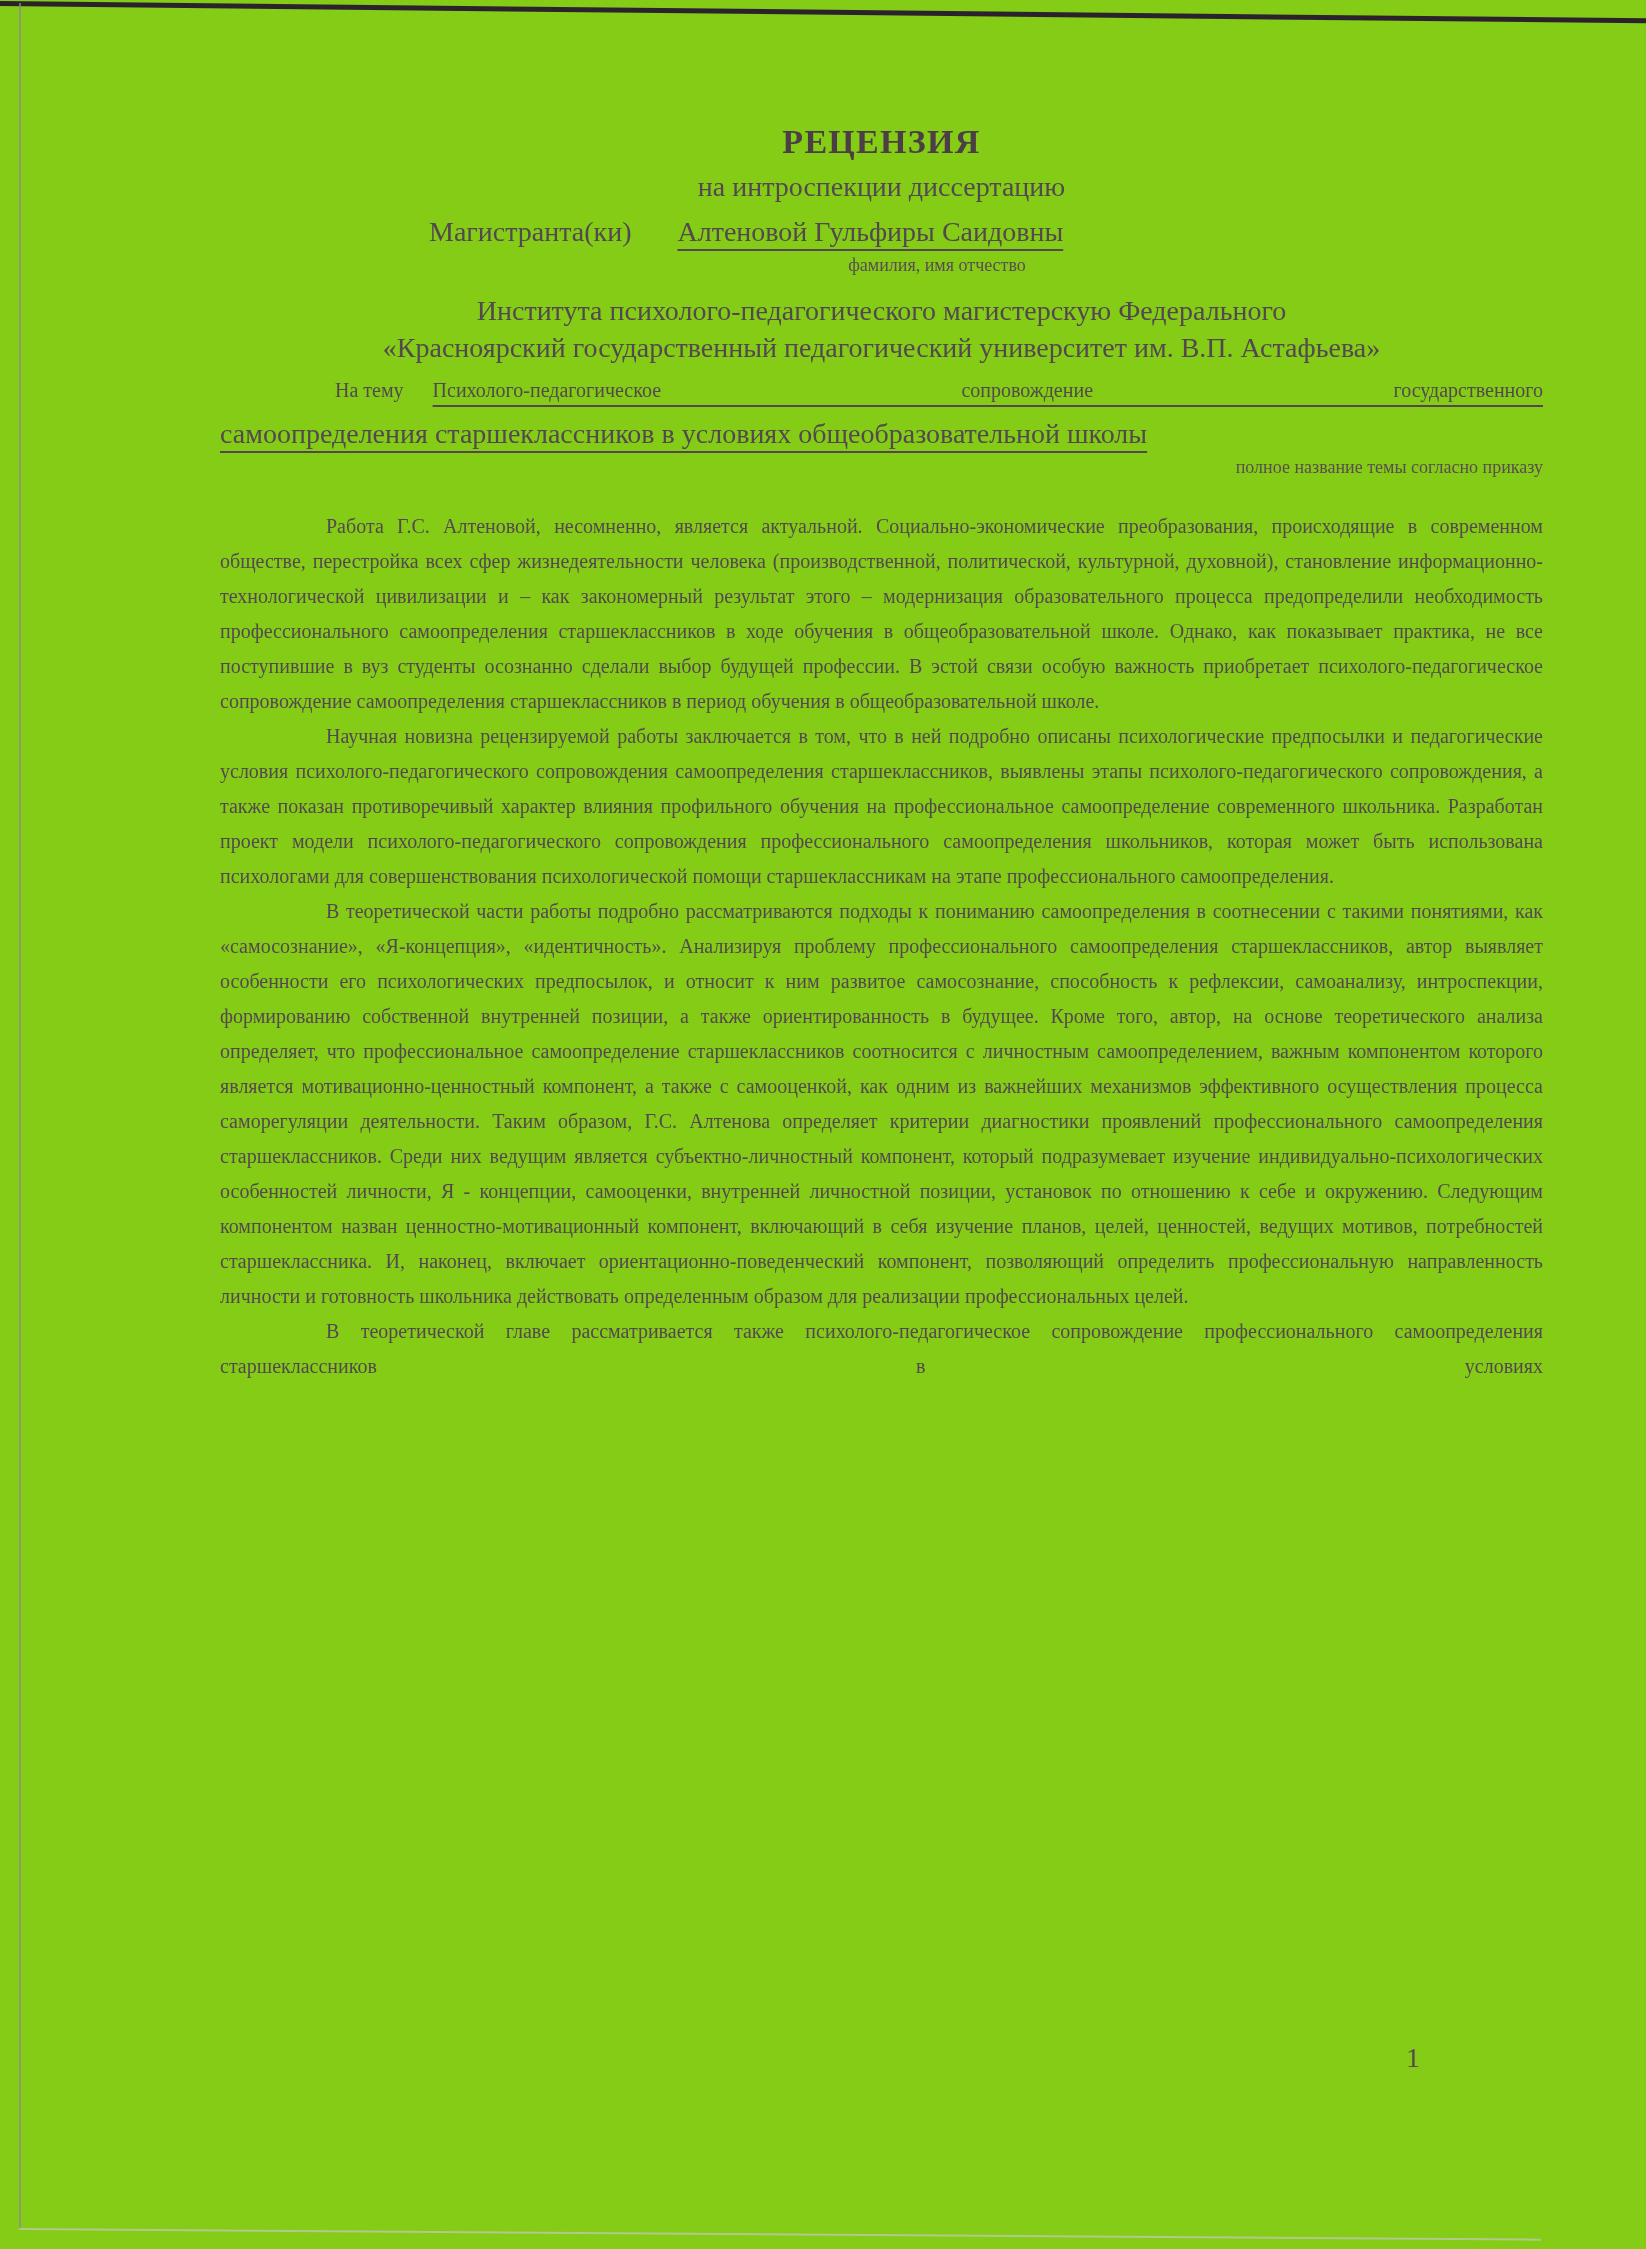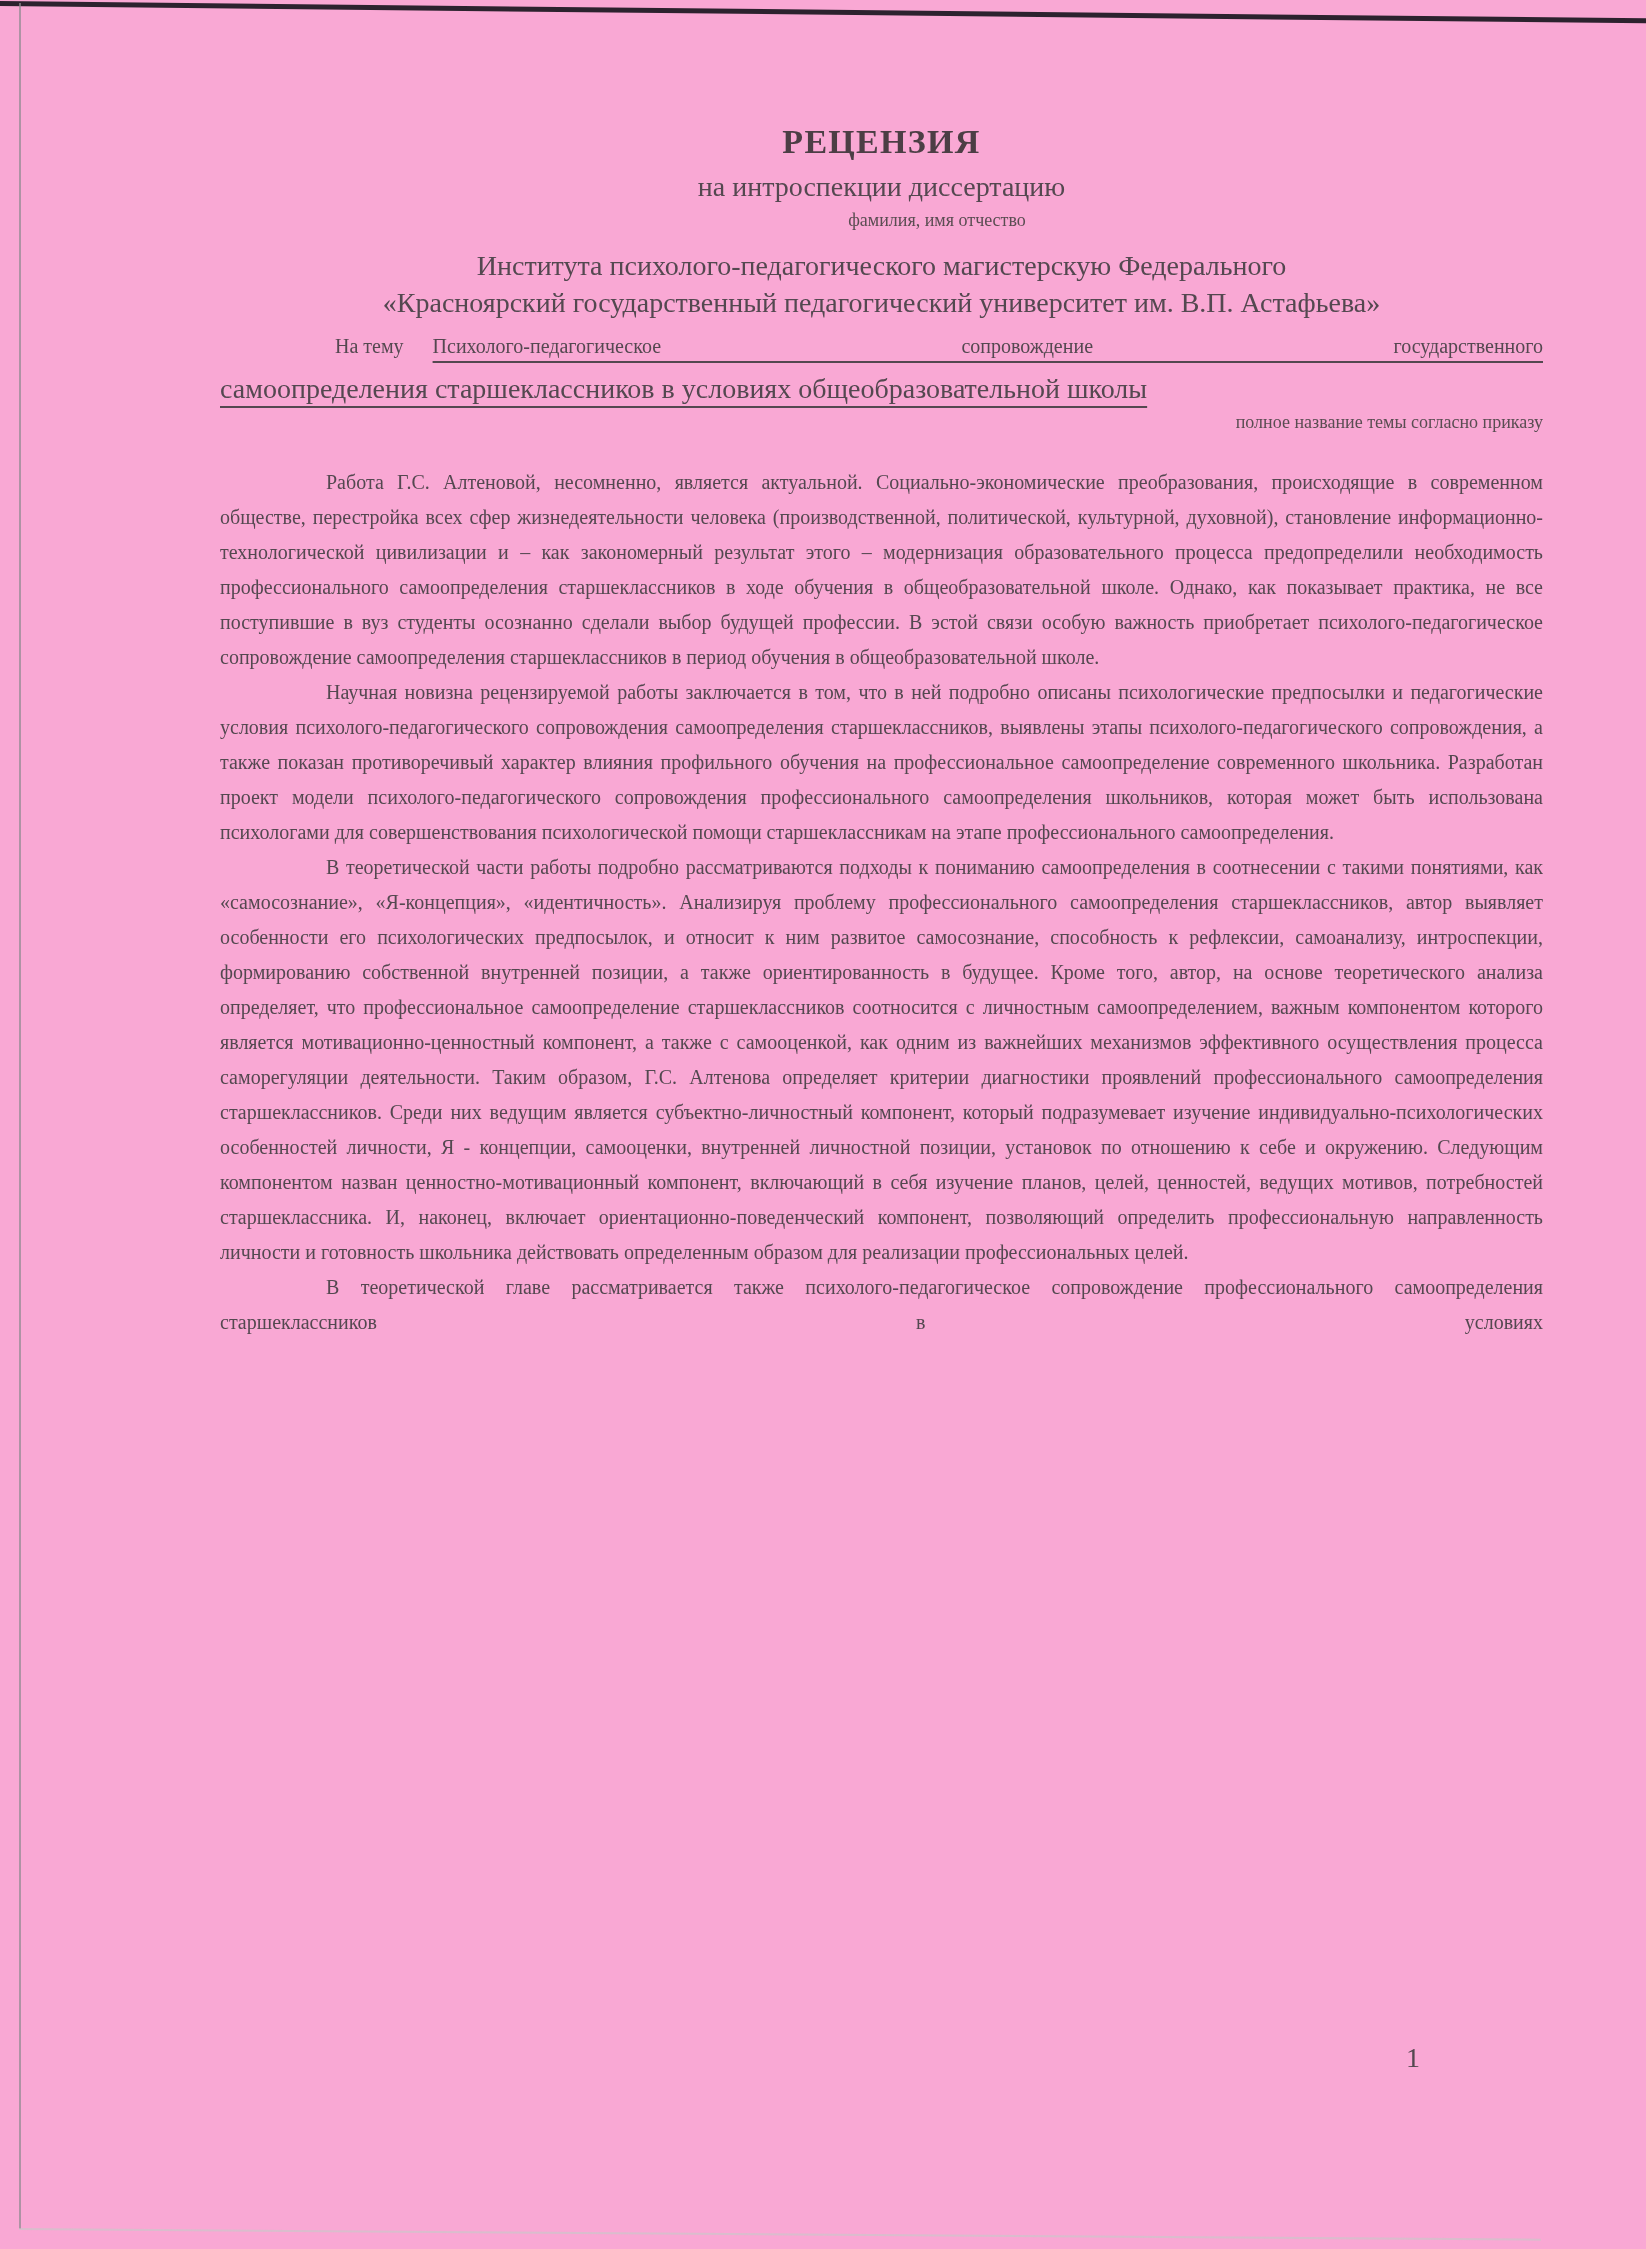--- a/index.html
+++ b/index.html
@@ -1,21 +1,21 @@
 <!DOCTYPE html>
 <html lang="ru" style="font-size:10.2px"><head>
 <meta charset="utf-8">
 <style>
   html, body { margin:0; padding:0; background:#ffffff; }
 
   .page {
     position:relative;
     width:1647px;
     height:2250px;
-    background:#f9a8d4;
+    background:#84cc16;
     font-family:"Liberation Serif", serif;
     color:#544850;
     overflow:hidden;
   }
 
   
   .scan-top-edge {
     position:absolute; top:0.6px; left:-7.6px;
     width:1675px; height:5.1px;
     background:#2c222e;
@@ -116,20 +116,24 @@
   <div class="scan-top-edge"></div>
   <div class="scan-left-edge"></div>
   <div class="scan-bottom-edge"></div>
 
   <div class="content">
 
     <h1 class="doc-title">РЕЦЕНЗИЯ</h1>
 
     <div class="doc-subtitle">на интроспекции диссертацию</div>
 
+    <div class="master-row">
+      <span>Магистранта(ки)</span>
+      <span class="master-name">Алтеновой Гульфиры Саидовны</span>
+    </div>
 
     <div class="name-caption">фамилия, имя отчество</div>
 
     <div class="institute-block">
       <div>Института психолого-педагогического магистерскую Федерального</div>
       <div>«Красноярский государственный педагогический университет им. В.П. Астафьева»</div>
     </div>
 
     <div class="topic-row">
       <span class="topic-label">На тему</span>

